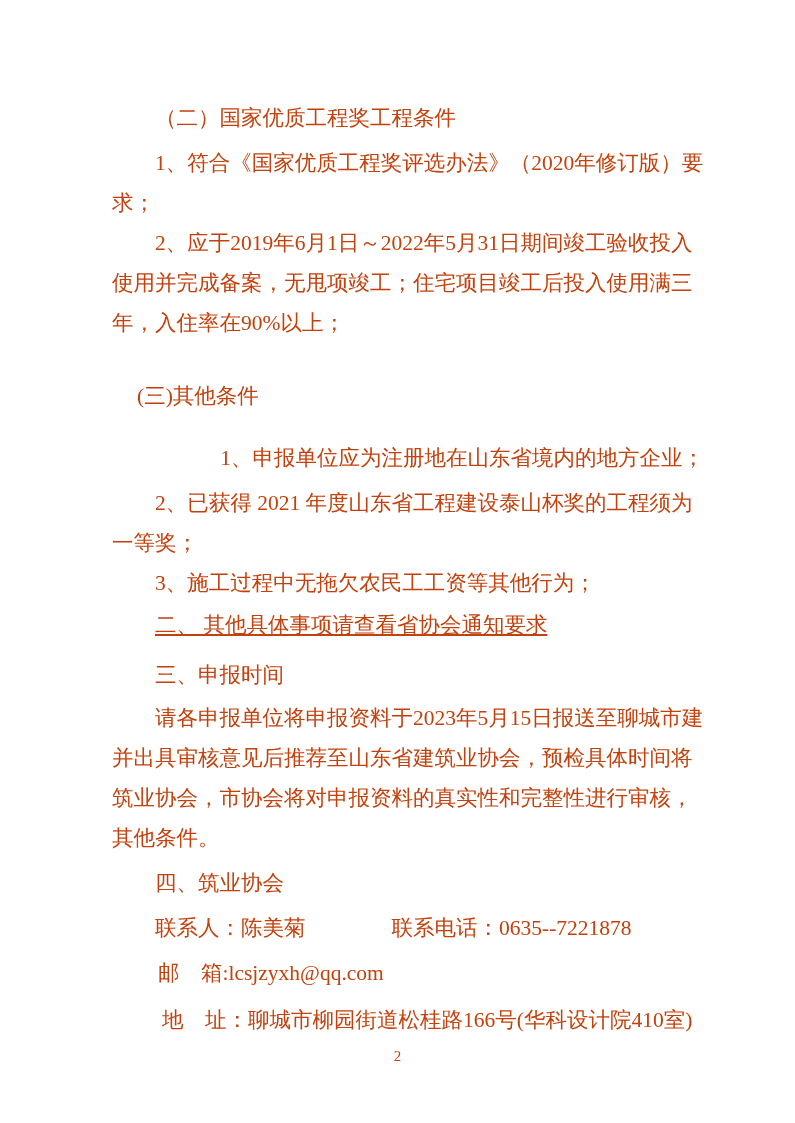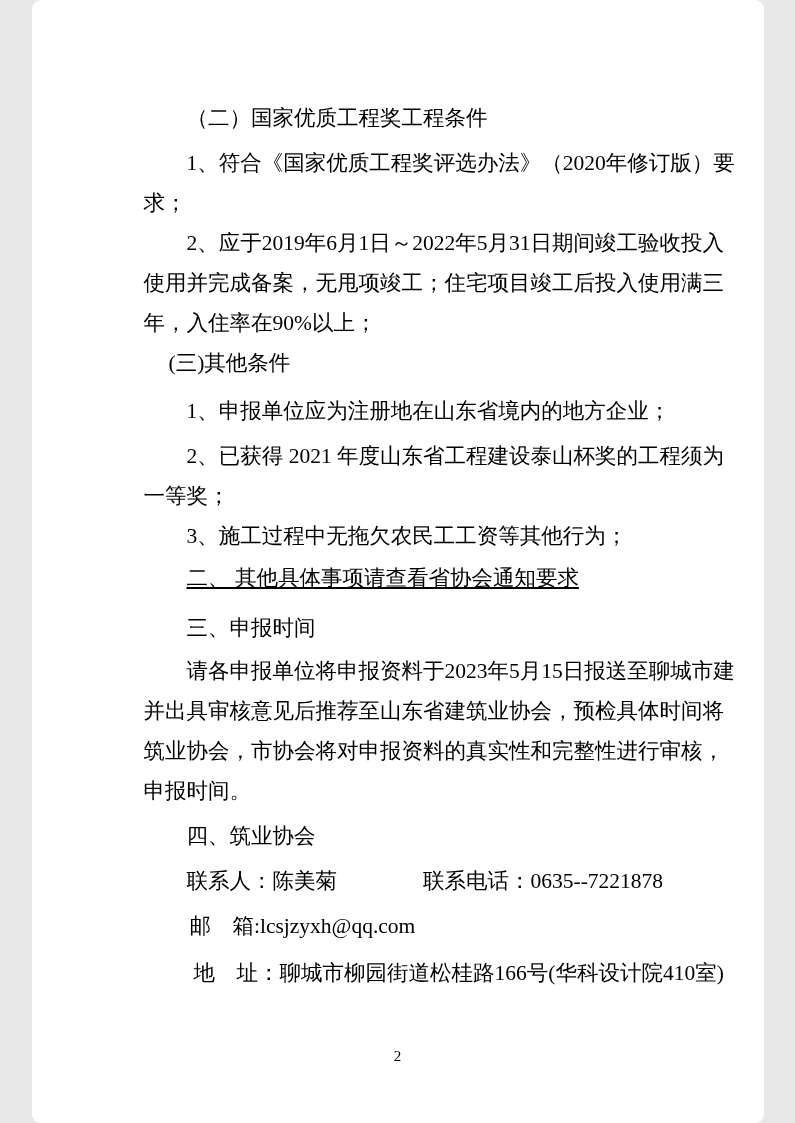--- a/index.html
+++ b/index.html
@@ -1,46 +1,45 @@
 <!DOCTYPE html>
 <html><head>
 <meta charset="utf-8">
 <style>
   html, body { margin: 0; padding: 0; background: #e8e8e8; }
   .page {
     position: relative;
-    width: 732px;
+    width: 795px;
     height: 1123px;
     margin: 0 auto;
     background: #ffffff;
-    color: #000000;
+    color: #c2410c;
     font-family: "Liberation Serif", "DejaVu Serif", serif;
     overflow: hidden;
-    border-radius: 9px;
   }
   .doc {
     position: absolute;
     left: 112px;
     top: 98px;
     width: 592px;
     font-size: 21.5px;
   }
   .ln {
     line-height: 40px;
     white-space: pre;
   }
   
   .i2  { padding-left: 43px; }   
-  .i12 { padding-left: 25px; }   
+  .i12 { padding-left: 25px; margin-top: 33px; }   
   .i21 { padding-left: 46px; }   
   .i23 { padding-left: 50px; }   
   
   .mt2  { margin-top: 2px; text-decoration: underline; }
   .mt3  { margin-top: 3px; }
-  .mt4  { margin-top: 8px; }
+  .mt4  { margin-top: 22px; text-align: right; }
   .mt5  { margin-top: 5px; }
   .mt7  { margin-top: 7px; }
   .mt10 { margin-top: 10px; }
   .footer {
     position: absolute;
     left: 0;
     right: 0;
     top: 1046px;
     text-align: center;
     font-size: 15px;
@@ -61,20 +60,20 @@
     <div class="ln i12">(三)其他条件</div>
     <div class="ln i2 mt4">1、申报单位应为注册地在山东省境内的地方企业；</div>
     <div class="ln i2 mt5">2、已获得 2021 年度山东省工程建设泰山杯奖的工程须为</div>
     <div class="ln">一等奖；</div>
     <div class="ln i2">3、施工过程中无拖欠农民工工资等其他行为；</div>
     <div class="ln i2 mt2">二、 其他具体事项请查看省协会通知要求</div>
     <div class="ln i2 mt10">三、申报时间</div>
     <div class="ln i2 mt3">请各申报单位将申报资料于2023年5月15日报送至聊城市建</div>
     <div class="ln">并出具审核意见后推荐至山东省建筑业协会，预检具体时间将</div>
     <div class="ln">筑业协会，市协会将对申报资料的真实性和完整性进行审核，</div>
-    <div class="ln">申报时间。</div>
+    <div class="ln">其他条件。</div>
     <div class="ln i2 mt5">四、筑业协会</div>
     <div class="ln i2 mt5">联系人：陈美菊　　　　联系电话：0635--7221878</div>
     <div class="ln i21 mt5">邮　箱:lcsjzyxh@qq.com</div>
     <div class="ln i23 mt7">地　址：聊城市柳园街道松桂路166号(华科设计院410室)</div>
   </div>
   <div class="footer">2</div>
 </div>
 
 </body></html>

